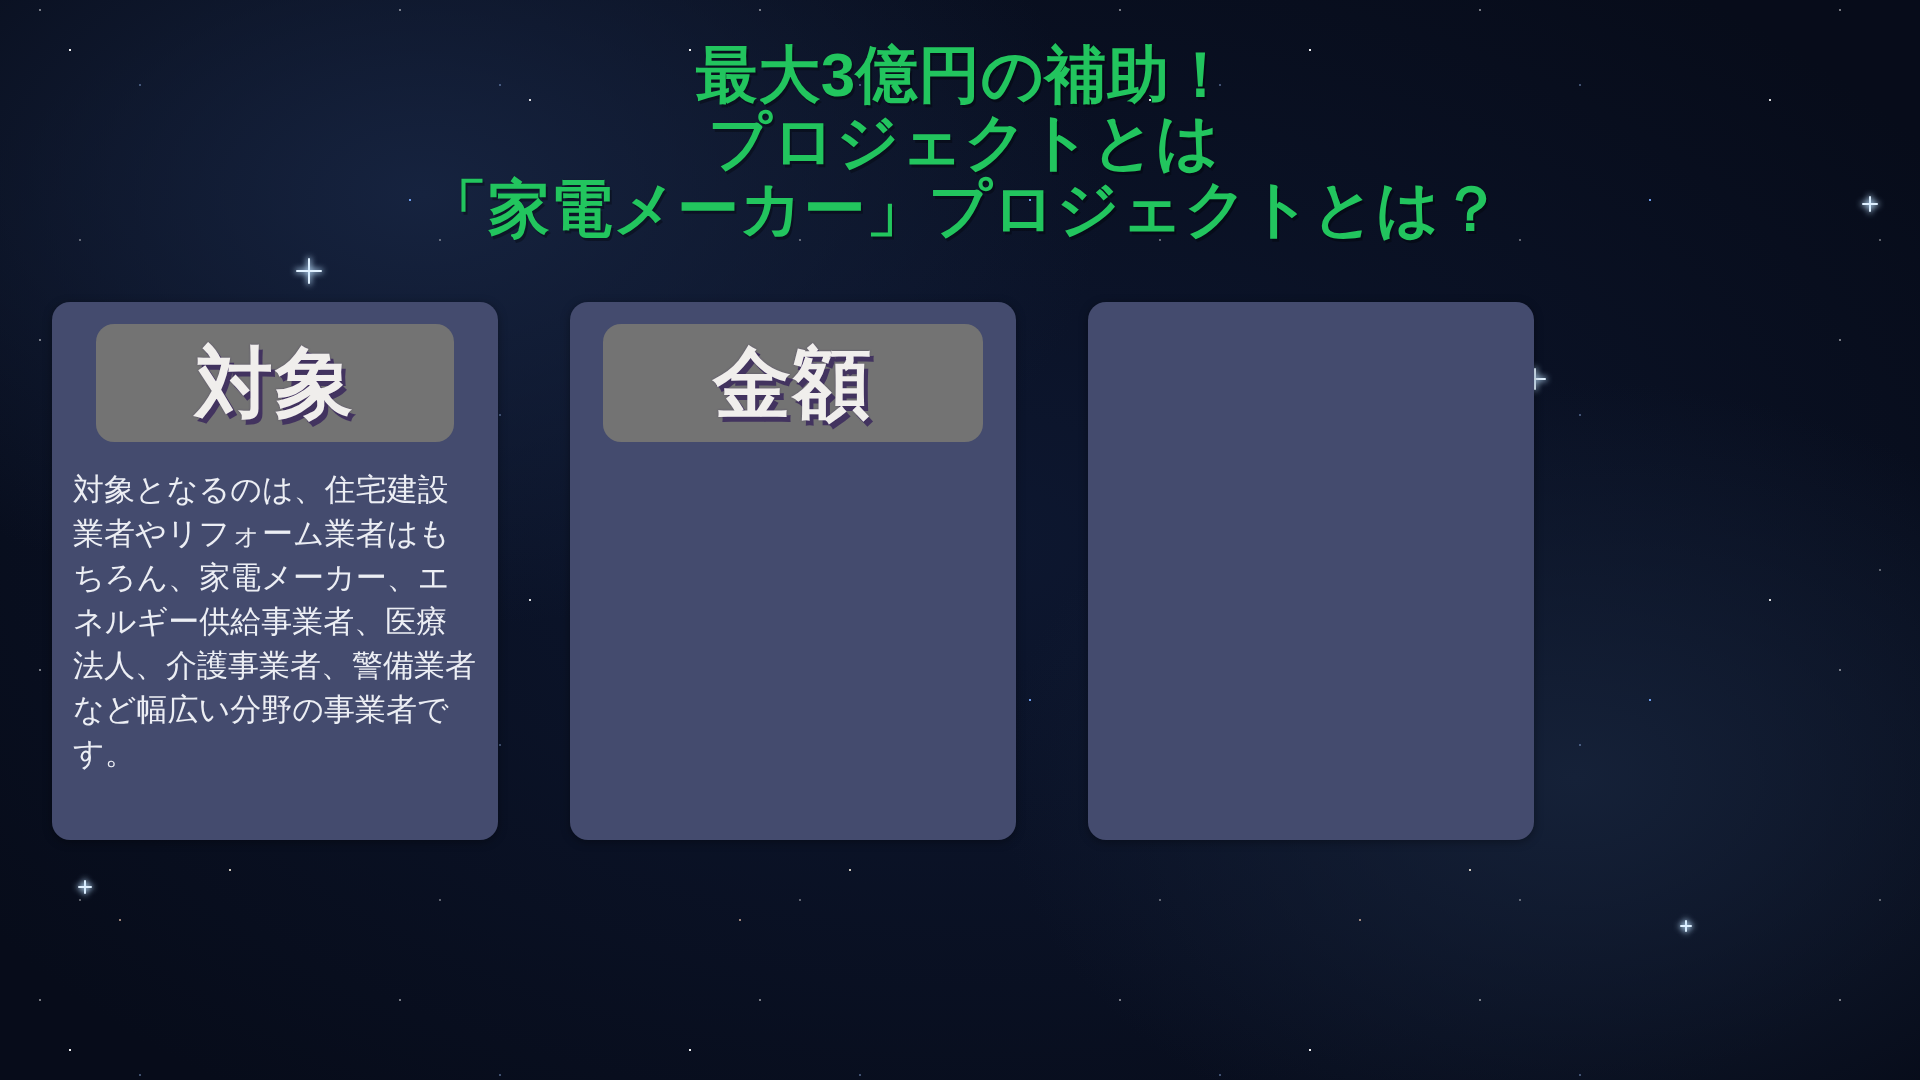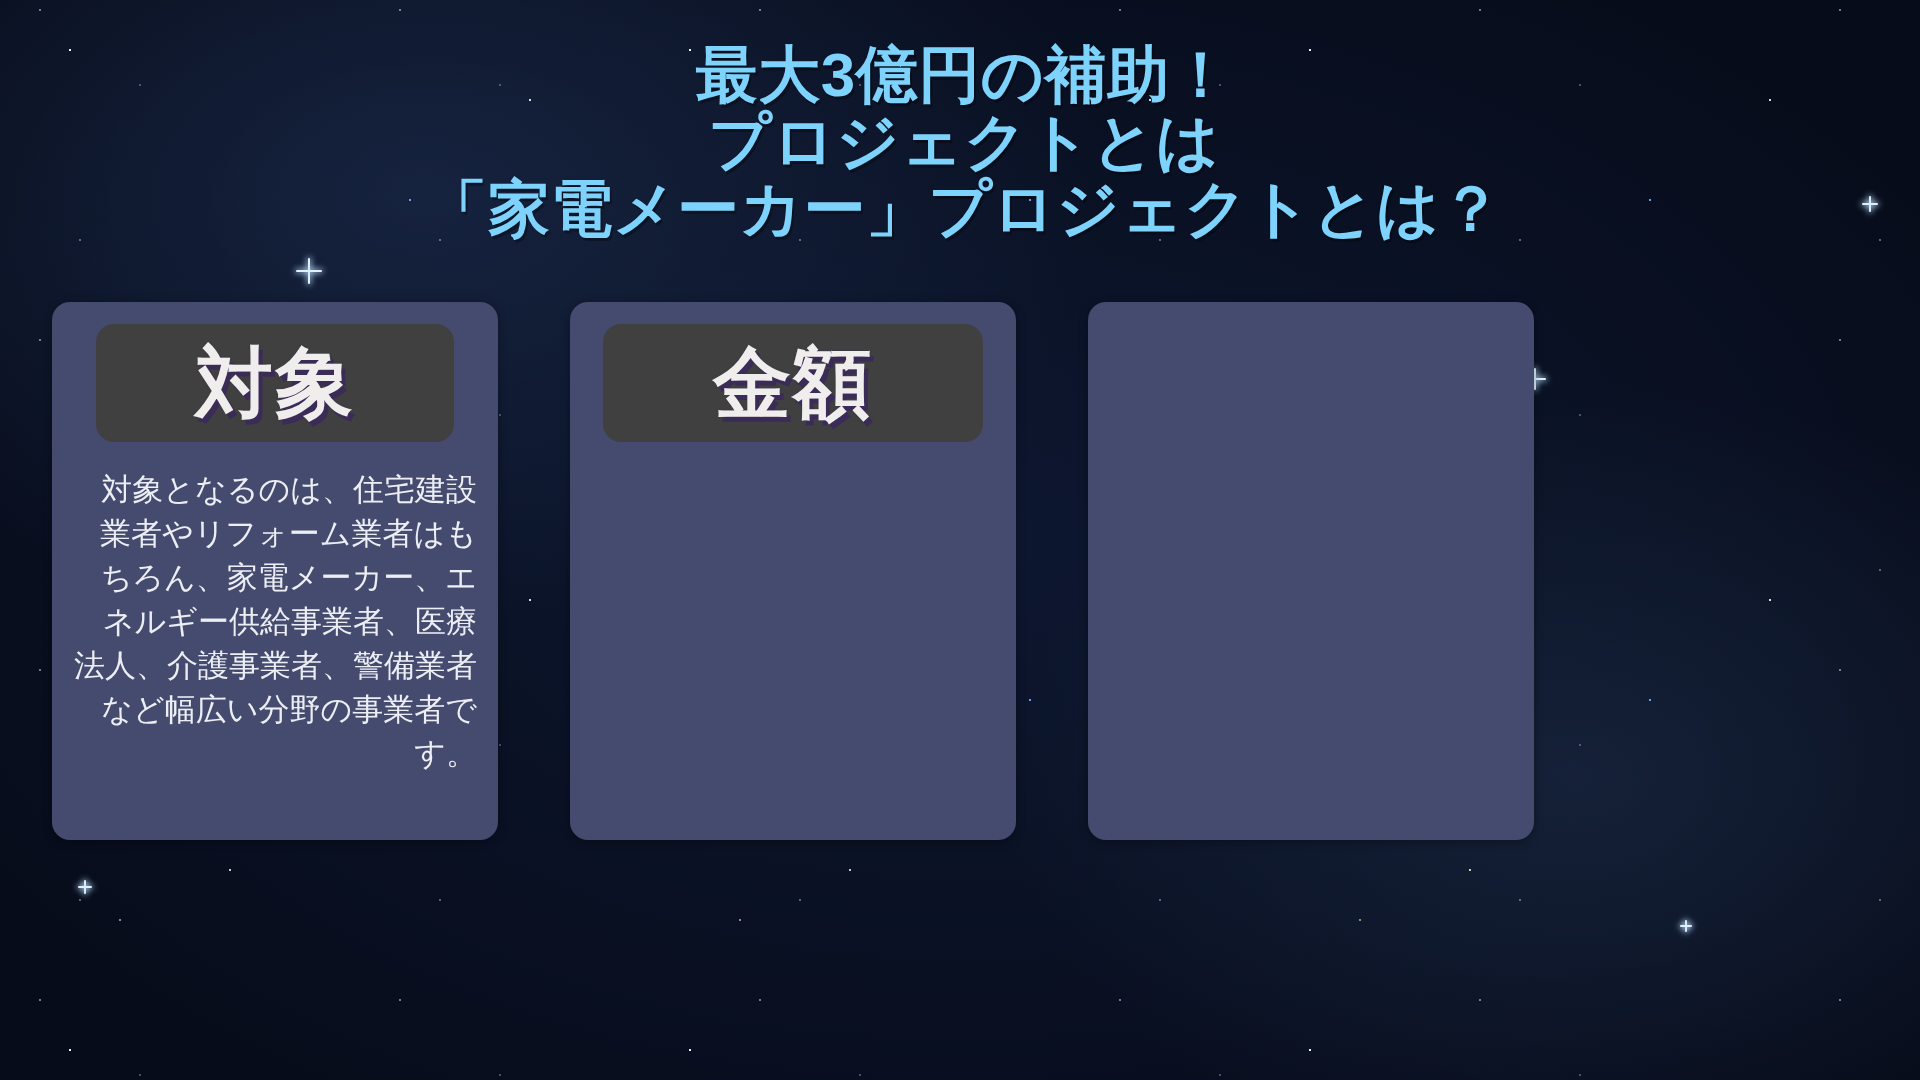--- a/index.html
+++ b/index.html
@@ -85,21 +85,21 @@
 
   
   .headline {
     position:absolute;
     top:42px;
     left:8px; right:0;
     text-align:center;
     font-size:62px;
     line-height:1.08;
     font-weight:700;
-    color:#7dd3fc;
+    color:#22c55e;
     letter-spacing:.5px;
     text-shadow:
       0 0 1px rgba(0,0,0,.35),
       2px 3px 0 rgba(0,0,0,.30);
     z-index:5;
     padding:0 40px;
   }
   .headline .hl-line { display:block; white-space:nowrap; }
 
   
@@ -121,21 +121,21 @@
     padding:22px 14px 0 14px;
     display:flex;
     flex-direction:column;
     align-items:center;
     box-shadow:0 2px 10px rgba(0,0,0,.35);
   }
 
   .card-badge {
     width:358px;
     height:118px;
-    background:#404040;
+    background:#737373;
     border-radius:18px;
     display:flex;
     align-items:center;
     justify-content:center;
     flex-shrink:0;
   }
   .card-badge-label {
     font-size:78px;
     font-weight:700;
     color:#f0eeec;
@@ -146,21 +146,21 @@
       0 0 2px rgba(58,40,92,.5);
     white-space:nowrap;
   }
 
   .card-body {
     margin-top:26px;
     width:404px;
     font-size:31px;
     line-height:1.42;
     color:#eceef4;
-    text-align:right;
+    text-align:left;
     letter-spacing:0px;
     word-break:break-all;
   }
 
   
   .card:nth-child(1) .card-badge { width:358px; }
   .card:nth-child(2) .card-badge { width:380px; }
   .card:nth-child(3) .card-badge { width:356px; }
 </style>
 </head>

